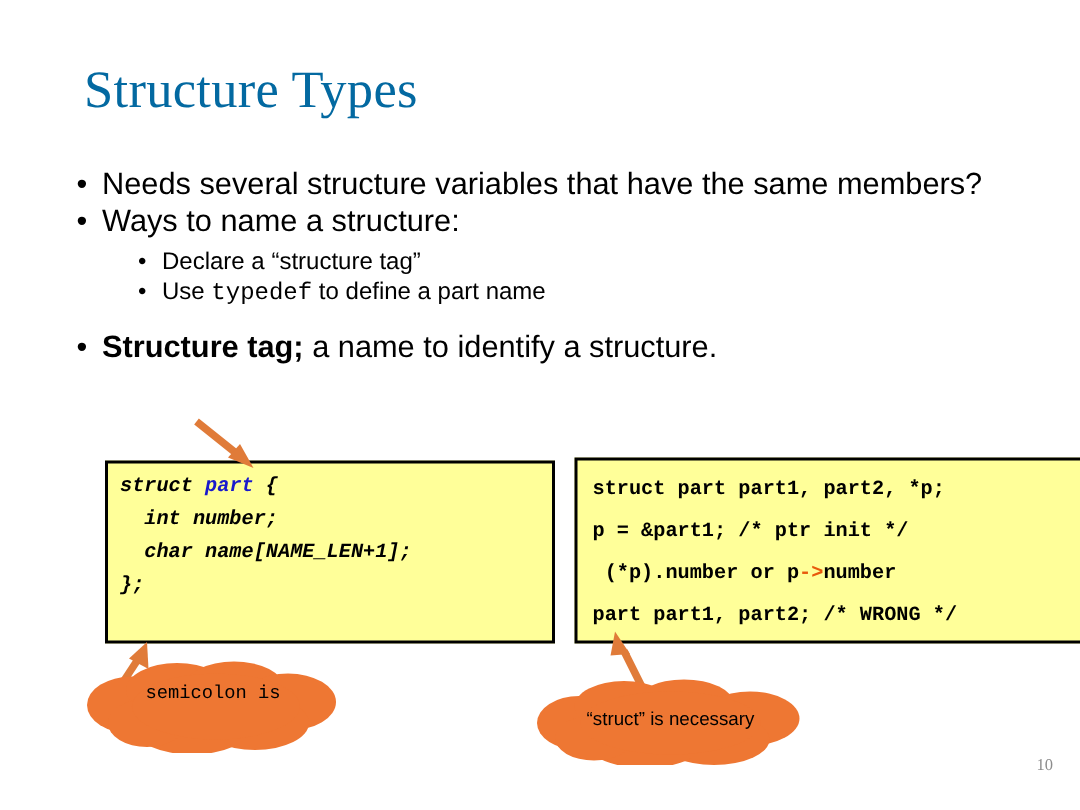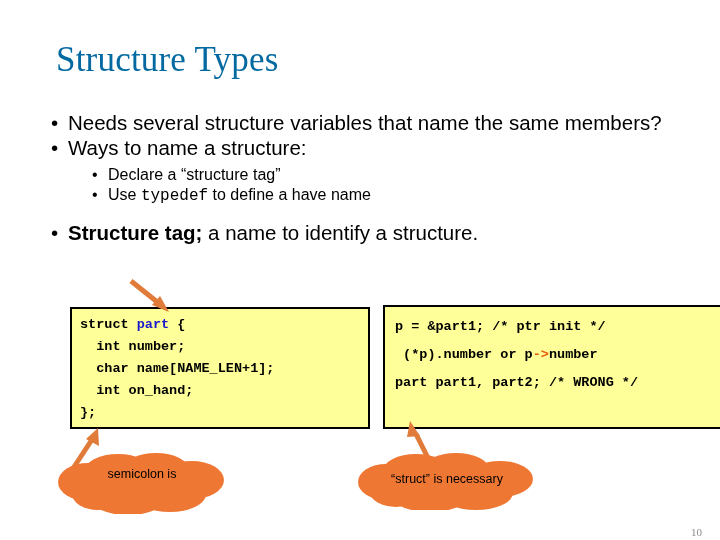--- a/index.html
+++ b/index.html
@@ -100,20 +100,21 @@
   }
 
   #code-box-left {
     left: 70px;
     top: 307px;
     width: 300px;
     height: 122px;
     padding: 5px 13px 0 8px;
     font-size: 13.5px;
     line-height: 22px;
+    font-style: italic;
   }
 
   #code-box-right {
     left: 383px;
     top: 305px;
     width: 340px;
     height: 124px;
     padding: 6px 0 0 10px;
     font-size: 13.5px;
     line-height: 28px;
@@ -138,79 +139,79 @@
   }
   .cloud .cloud-text {
     position: absolute;
     left: 0;
     right: 0;
     text-align: center;
     z-index: 2;
   }
   .cloud svg { position: absolute; left: 0; top: 0; }
 
-  #cloud-semicolon { left: 52px; top: 452px; width: 180px; height: 62px; }
+  #cloud-semicolon { left: 52px; top: 440px; width: 180px; height: 62px; font-family: Liberation Mono, monospace; }
   #cloud-semicolon .cloud-text { top: 14px; }
 
   #cloud-struct { left: 352px; top: 452px; width: 190px; height: 58px; }
   #cloud-struct .cloud-text { top: 19px; text-align: center; }
 
   
   .page-number {
     position: absolute;
     right: 18px;
-    bottom: 2px;
+    bottom: 24px;
     font-size: 11px;
     color: #8c8c8c;
     font-family: "Liberation Serif", serif;
   }
 </style>
 </head>
 <body>
 
 <div class="slide">
 
   <div class="slide-title">Structure Types</div>
 
   <div class="body-block">
 
     <div class="bullet-l1">
       <span class="dot">•</span>
-      <span>Needs several structure variables that name the same members?</span>
+      <span>Needs several structure variables that have the same members?</span>
     </div>
 
     <div class="bullet-l1">
       <span class="dot">•</span>
       <span>Ways to name a structure:</span>
     </div>
 
     <div class="lvl2-wrap">
       <div class="bullet-l2">
         <span class="dot">•</span>
         <span>Declare a “structure tag”</span>
       </div>
       <div class="bullet-l2">
-        <span class="dot">•</span><span>Use </span><span class="mono-inline">typedef</span><span> to define a have name</span>
+        <span class="dot">•</span><span>Use </span><span class="mono-inline">typedef</span><span> to define a part name</span>
       </div>
     </div>
 
     <div class="bullet-l1 bullet-tag">
       <span class="dot">•</span><span class="emph-bold">Structure tag</span><span class="emph-bold">;</span><span> a name to identify a structure.</span>
     </div>
   </div>
 
   <div class="code-box" id="code-box-left">
     <div class="line"><span>struct </span><span class="tok-blue">part</span><span> {</span></div>
     <div class="line">  int number;</div>
     <div class="line">  char name[NAME_LEN+1];</div>
-    <div class="line">  int on_hand;</div>
     <div class="line">};</div>
   </div>
 
   <div class="code-box" id="code-box-right">
+    <div class="line">struct part part1, part2, *p;</div>
     <div class="line">p = &amp;part1; /* ptr init */</div>
     <div class="line"><span> (*p).number or p</span><span class="tok-arrow">-&gt;</span><span>number</span></div>
     <div class="line">part part1, part2; /* WRONG */</div>
   </div>
 
   <svg class="arrow-svg" style="left:125px; top:276px; width:70px; height:42px;" viewBox="0 0 70 42">
     <line x1="6" y1="5" x2="36" y2="29" stroke="#e07b39" stroke-width="5" stroke-linecap="butt"></line>
     <polygon points="44,36 27,29 35,20" fill="#e07b39"></polygon>
   </svg>
 

